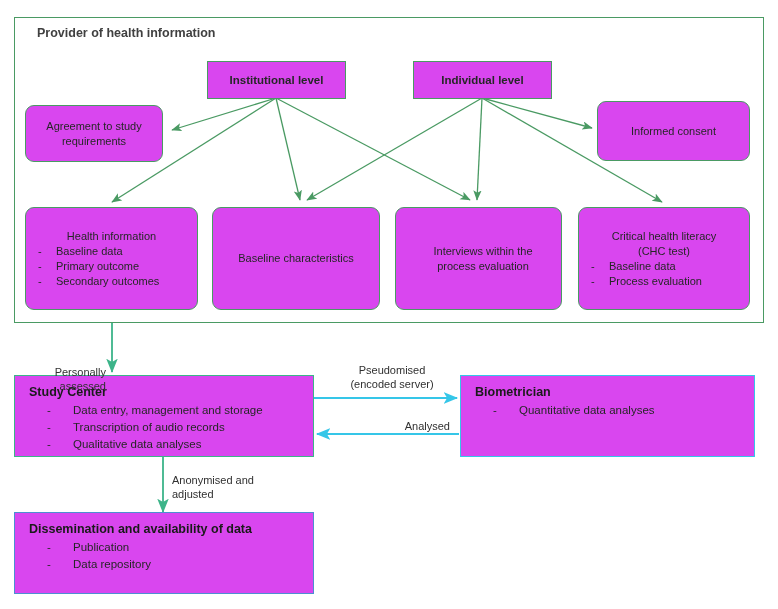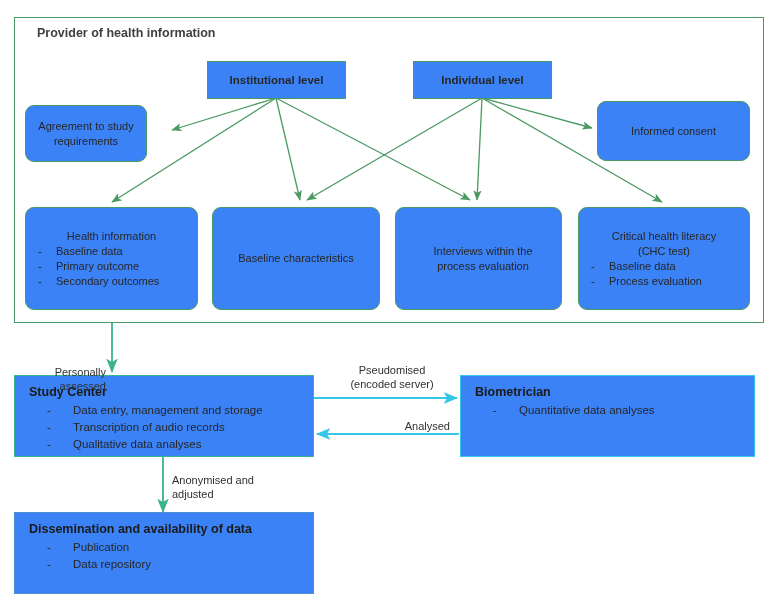--- a/index.html
+++ b/index.html
@@ -21,21 +21,21 @@
     position: absolute;
     left: 0;
     top: 0;
     width: 778px;
     height: 609px;
     pointer-events: none;
   }
   .node {
     position: absolute;
     box-sizing: border-box;
-    background: #3b82f6;
+    background: #d946ef;
     display: flex;
     flex-direction: column;
     justify-content: center;
   }
   .node .ttl {
     text-align: center;
     color: #262626;
   }
   
   .group-frame {
@@ -182,21 +182,21 @@
   <div class="group-title" style="left:26px; top:26px;">Provider of health information</div>
 
   <div class="node lvl-box" style="left:207px; top:61px; width:139px; height:38px;">
     <div class="ttl">Institutional level</div>
   </div>
 
   <div class="node lvl-box" style="left:413px; top:61px; width:139px; height:38px;">
     <div class="ttl">Individual level</div>
   </div>
 
-  <div class="node rnd-box" style="left:25px; top:105px; width:122px; height:57px;">
+  <div class="node rnd-box" style="left:25px; top:105px; width:138px; height:57px;">
     <div class="ttl" style="white-space:pre-line;">Agreement to study
 requirements</div>
   </div>
 
   <div class="node rnd-box" style="left:597px; top:101px; width:153px; height:60px;align-items:center;">
     <div class="ttl" style="white-space:pre-line;">Informed consent</div>
   </div>
 
   <div class="node rnd-box" style="left:25px; top:207px; width:173px; height:103px;">
     <div class="ttl inner-pad" style="white-space:pre-line;">Health information</div>

